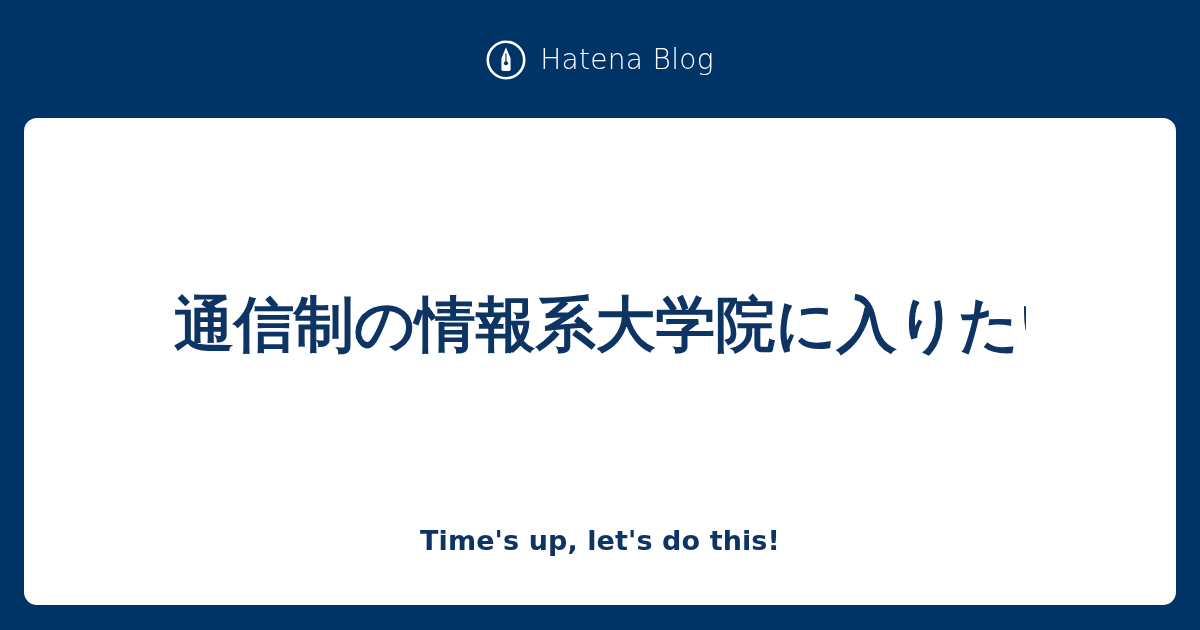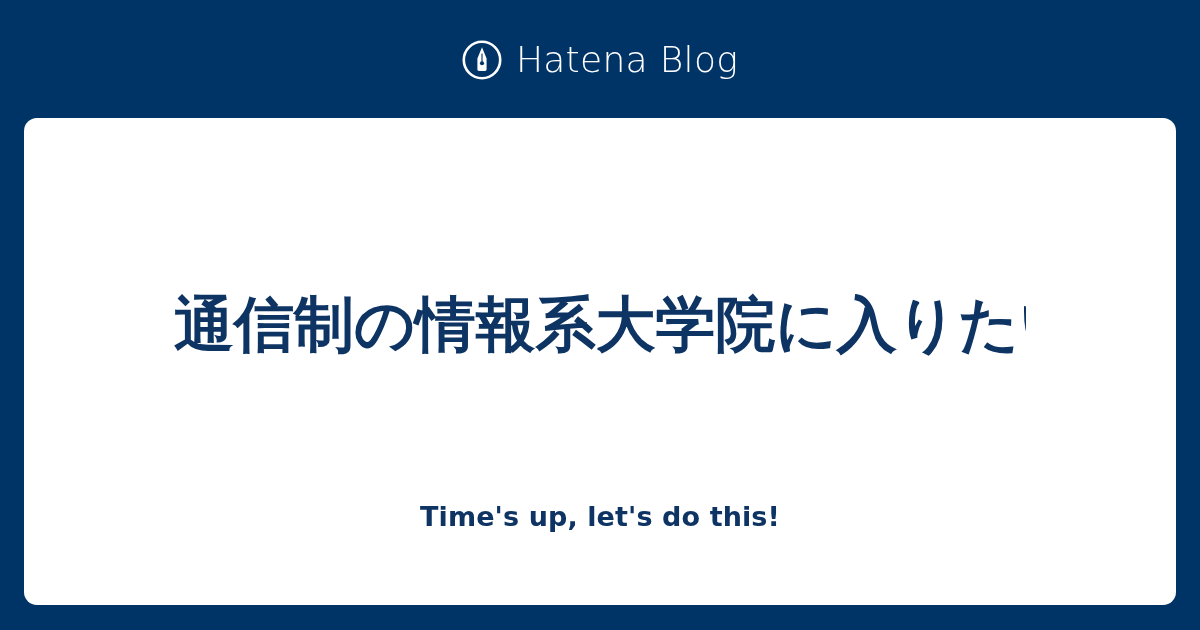--- a/index.html
+++ b/index.html
@@ -39,21 +39,21 @@
     width: 40px;
     height: 40px;
     flex: 0 0 40px;
     display: block;
     position: relative;
     top: 1px;
   }
 
   .brand-name {
     color: #ffffff;
-    font-size: 36px;
+    font-size: 28px;
     font-weight: 300;
     letter-spacing: 0.3px;
     line-height: 1;
     white-space: nowrap;
     font-family: "DejaVu Sans", "Liberation Sans", sans-serif;
     position: relative;
     top: 1px;
   }
 
   
@@ -85,21 +85,21 @@
     letter-spacing: 0px;
     white-space: nowrap;
     overflow: hidden;
     font-family: "DejaVu Sans", "Liberation Sans", sans-serif;
   }
 
   .entry-subtitle {
     position: absolute;
     left: 0;
     right: 0;
-    top: 382px;
+    top: 406px;
     text-align: center;
     color: #0d3463;
     font-size: 27px;
     font-weight: 700;
     line-height: 1.25;
     letter-spacing: 0.1px;
     white-space: nowrap;
     font-family: "DejaVu Sans", "Liberation Sans", sans-serif;
   }
 </style>

